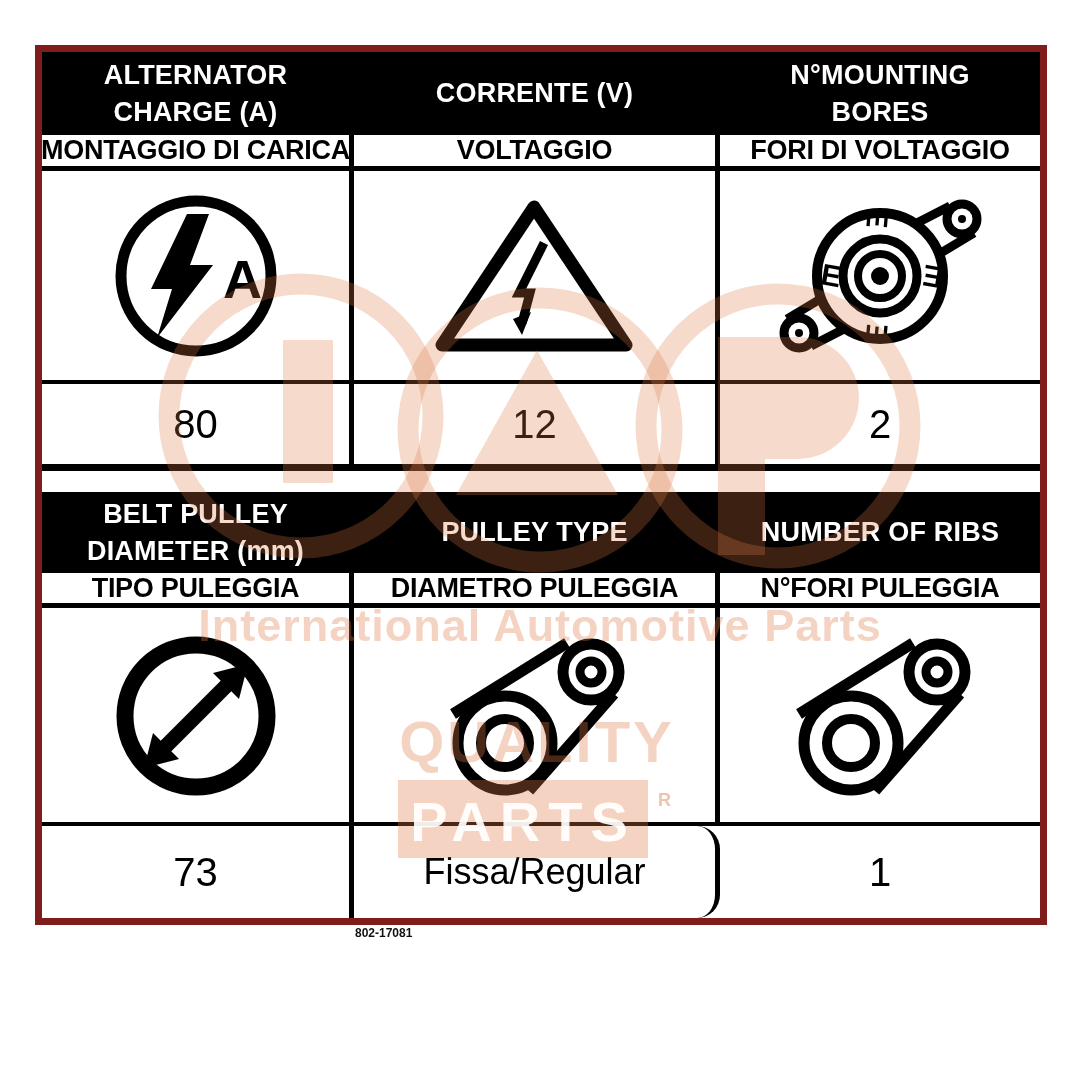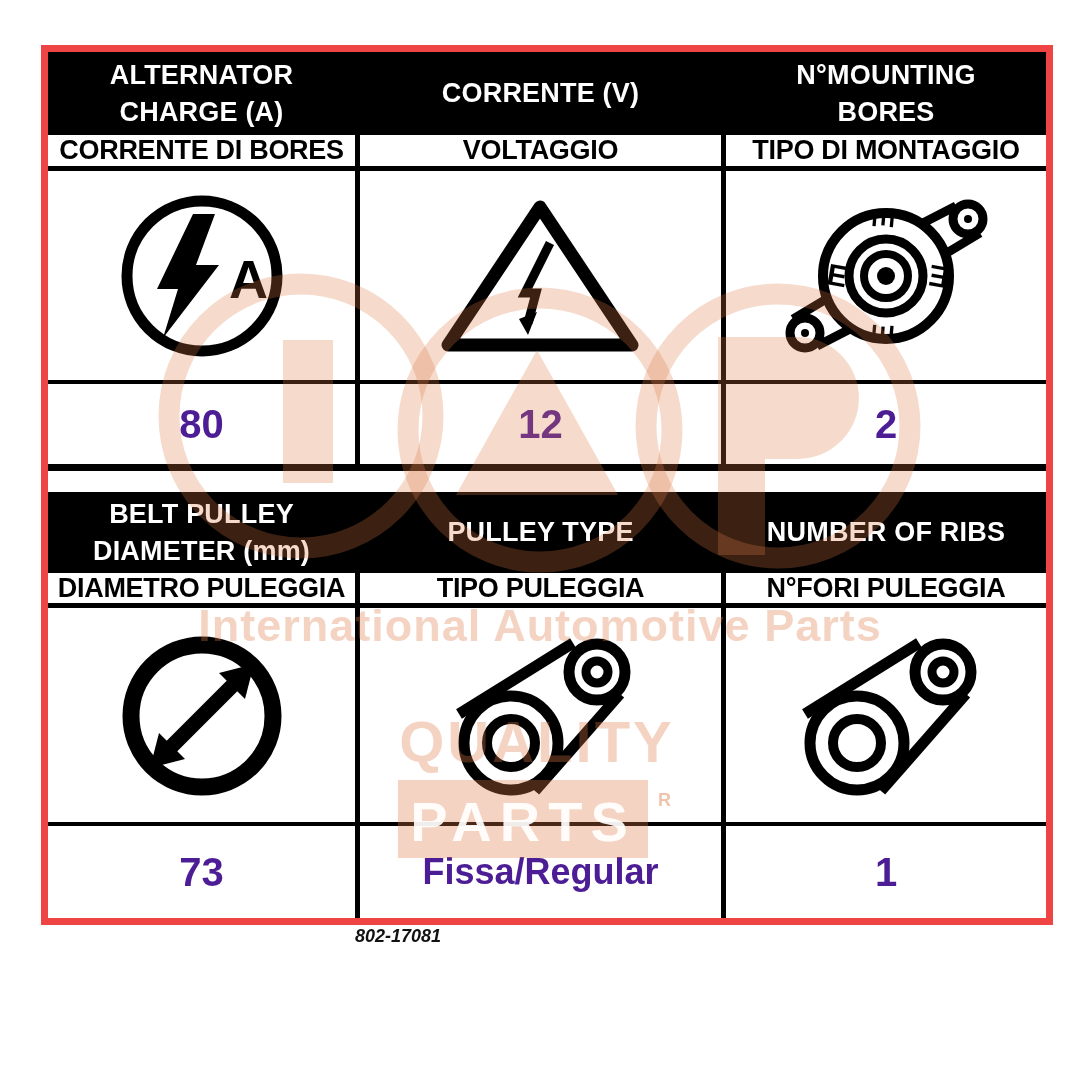--- a/index.html
+++ b/index.html
@@ -1,34 +1,34 @@
 <!DOCTYPE html>
 <html><head>
 <meta charset="utf-8">
 <style>
   html,body{margin:0;padding:0;background:#fff;}
   .stage{position:relative;width:1080px;height:1080px;background:#fff;overflow:hidden;
          font-family:"Liberation Sans",sans-serif;}
-  .spec-table{position:absolute;left:41px;top:45px;width:1012px;height:880px;
-         border:7px solid #ef4444;box-sizing:border-box;background:#fff;
+  .spec-table{position:absolute;left:35px;top:45px;width:1012px;height:880px;
+         border:7px solid #7f1d1d;box-sizing:border-box;background:#fff;
          display:grid;grid-template-columns:312px 366px 1fr;
          grid-template-rows:83px 36px 213px 80px 28px 81px 35px 218px 1fr;}
   .cell{display:flex;align-items:center;justify-content:center;box-sizing:border-box;min-width:0;}
   .b-r{border-right:5px solid #000;}
   .b-b4{border-bottom:4px solid #000;}
   .b-b5{border-bottom:5px solid #000;}
   .head{background:#000;color:#fff;flex-direction:column;font-weight:bold;
         font-size:27px;line-height:1.35;text-align:center;letter-spacing:.2px;}
   .sub{font-weight:bold;font-size:27px;color:#000;letter-spacing:-.3px;white-space:nowrap;}
-  .val{font-weight:bold;font-size:40px;color:#4c1d95;}
-  .val-text{font-size:36px;}
+  .val{font-weight:normal;font-size:40px;color:#000000;}
+  .val-text{font-size:36px;border-radius:23px;}
   .sep{grid-column:1/-1;border-top:7px solid #000;background:#fff;}
   .hl{display:block;}
   .icon-cell svg{display:block;}
-  .part-number{position:absolute;left:355px;top:926px;font-weight:bold;font-size:18px;color:#111;font-style:italic;}
+  .part-number{position:absolute;left:355px;top:926px;font-weight:bold;font-size:12px;color:#111;}
   .watermark{position:absolute;left:0;top:0;pointer-events:none;}
   .wm-txt{font-family:"Liberation Sans",sans-serif;font-weight:bold;}
 </style>
 </head>
 <body>
 
 <div class="stage">
 
   <div class="spec-table">
 
@@ -38,23 +38,23 @@
     </div>
     <div class="cell head b-r">
       <span class="hl">CORRENTE (V)</span>
       <span class="hl"></span>
     </div>
     <div class="cell head">
       <span class="hl">N°MOUNTING</span>
       <span class="hl">BORES</span>
     </div>
 
-    <div class="cell sub b-r b-b5">CORRENTE DI BORES</div>
+    <div class="cell sub b-r b-b5">MONTAGGIO DI CARICA</div>
     <div class="cell sub b-r b-b5">VOLTAGGIO</div>
-    <div class="cell sub b-b5">TIPO DI MONTAGGIO</div>
+    <div class="cell sub b-b5">FORI DI VOLTAGGIO</div>
 
     <div class="cell icon-cell b-r b-b4">
       <svg width="170" height="168" viewBox="0 0 170 168">
         <circle cx="85" cy="84" r="75" fill="none" stroke="#000" stroke-width="11"></circle>
         <polygon points="76,22 40,97 61,97 46,146 102,73 79,73 98,22" fill="#000"></polygon>
         <text x="112" y="106" font-family="Liberation Sans, sans-serif" font-weight="bold" font-size="54" fill="#000">A</text>
       </svg>
     </div>
     <div class="cell icon-cell b-r b-b4">
       <svg width="215" height="162" viewBox="0 0 215 162">
@@ -96,22 +96,22 @@
     </div>
     <div class="cell head b-r">
       <span class="hl">PULLEY TYPE</span>
       <span class="hl"></span>
     </div>
     <div class="cell head">
       <span class="hl">NUMBER OF RIBS</span>
       <span class="hl"></span>
     </div>
 
+    <div class="cell sub b-r b-b5">TIPO PULEGGIA</div>
     <div class="cell sub b-r b-b5">DIAMETRO PULEGGIA</div>
-    <div class="cell sub b-r b-b5">TIPO PULEGGIA</div>
     <div class="cell sub b-b5">N°FORI PULEGGIA</div>
 
     <div class="cell icon-cell b-r b-b4">
       <svg width="178" height="175" viewBox="0 0 178 175">
         <circle cx="89" cy="88" r="71" fill="none" stroke="#000" stroke-width="17"></circle>
         <line x1="56" y1="121" x2="122" y2="55" stroke="#000" stroke-width="15"></line>
         <polygon points="141,36 106,45 132,71" fill="#000"></polygon>
         <polygon points="37,140 46,105 72,131" fill="#000"></polygon>
       </svg>
     </div>

